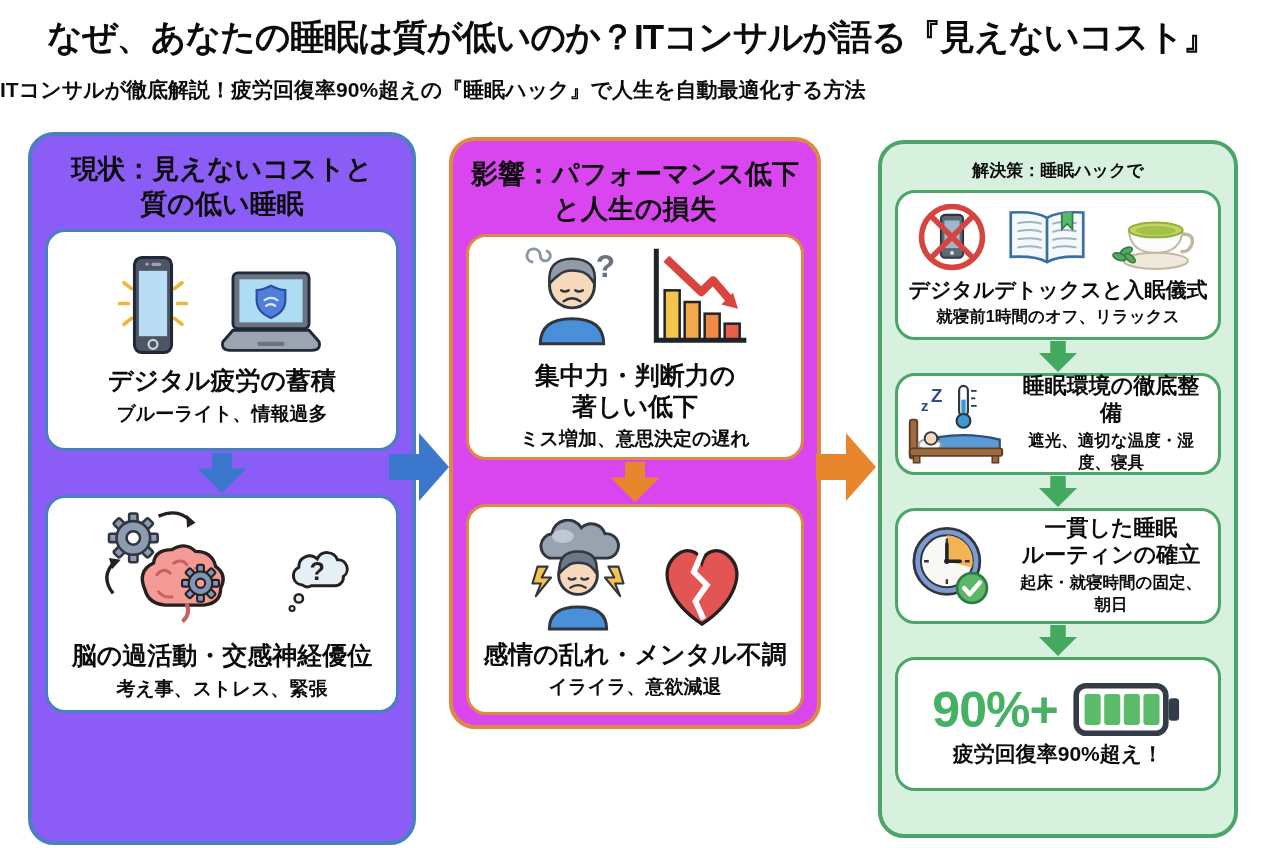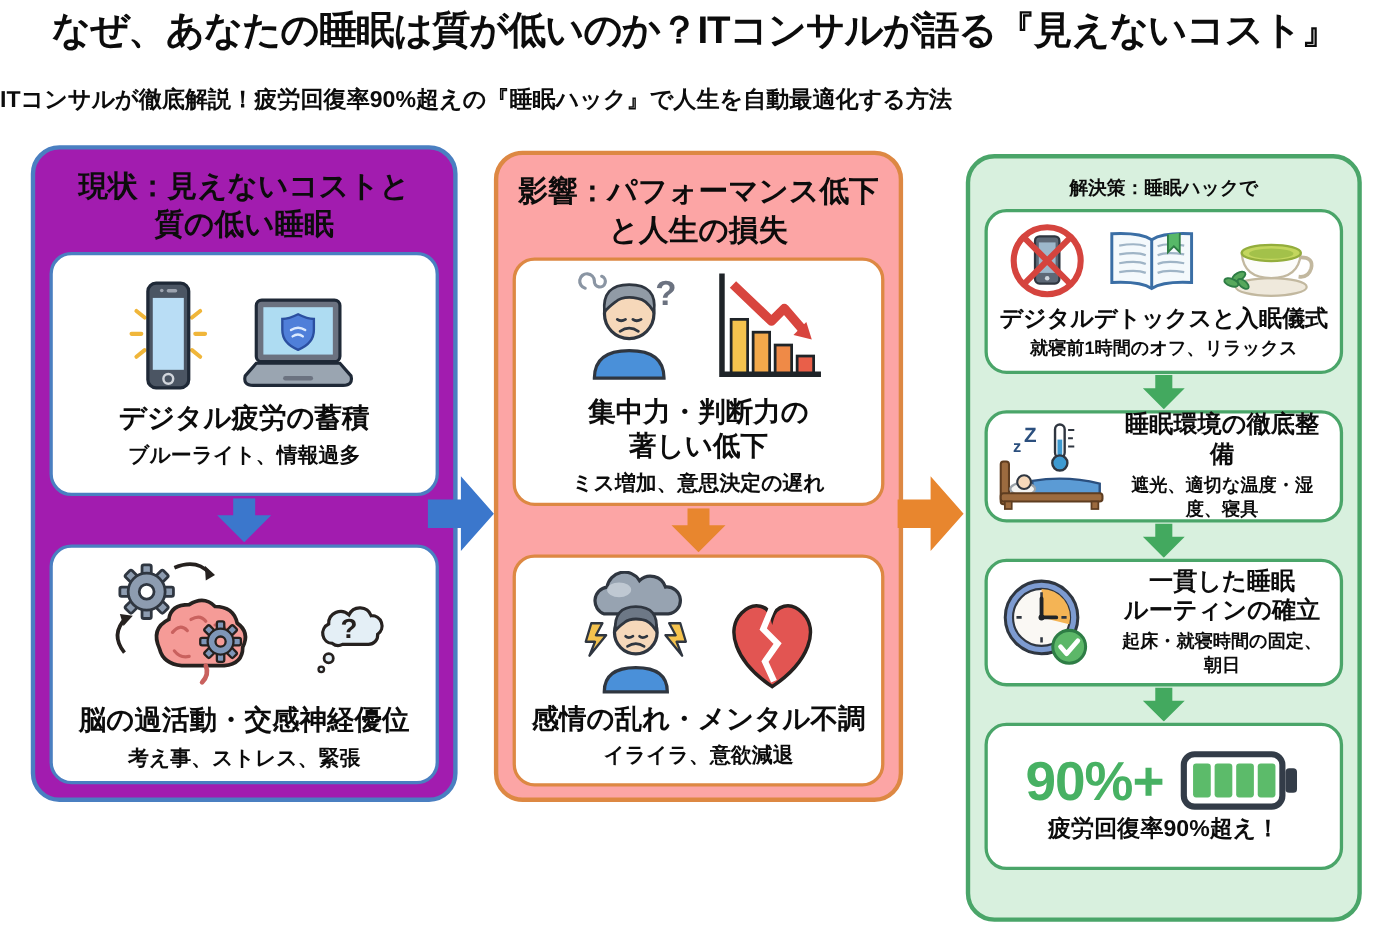--- a/index.html
+++ b/index.html
@@ -1,29 +1,29 @@
 <!DOCTYPE html>
 <html><head>
 <meta charset="utf-8">
 <style>
   html,body{margin:0;padding:0;background:#ffffff;}
   body{font-family:"Liberation Sans",sans-serif;color:#0c0c0c;}
   .canvas{position:relative;width:1264px;height:848px;background:#fff;overflow:hidden;}
 
-  .page-title{position:absolute;left:0;top:4px;width:1264px;text-align:center;
+  .page-title{position:absolute;left:0;top:14px;width:1264px;text-align:center;
     font-size:35px;font-weight:800;letter-spacing:-1px;}
   .page-subtitle{position:absolute;left:0;top:76px;width:1264px;
     font-size:21px;font-weight:800;}
 
   .col{position:absolute;box-sizing:border-box;border-radius:26px;
     display:flex;flex-direction:column;padding:10px 13px;}
-  .col-current{left:28px;top:132px;width:388px;height:597px;
-    background:#a21caf;border:4px solid #4a7fc1;}
+  .col-current{left:28px;top:132px;width:388px;height:713px;
+    background:#8b5cf6;border:4px solid #4a7fc1;}
   .col-impact{left:449px;top:137px;width:372px;height:592px;
-    background:#fca5a5;border:4px solid #dd8843;}
+    background:#d946ef;border:4px solid #dd8843;}
   .col-solution{left:878px;top:140px;width:360px;height:698px;
     background:#d8f0de;border:4px solid #4aa569;}
 
   .col-header{text-align:center;font-weight:800;line-height:1.28;margin:6px 0 8px 0;}
   .col-current .col-header,.col-impact .col-header{font-size:27px;}
   .col-solution .col-header{font-size:17px;}
 
   .card{background:#fff;border-radius:20px;box-sizing:border-box;
     display:flex;flex-direction:column;align-items:center;justify-content:center;
     text-align:center;padding:6px 8px;}

